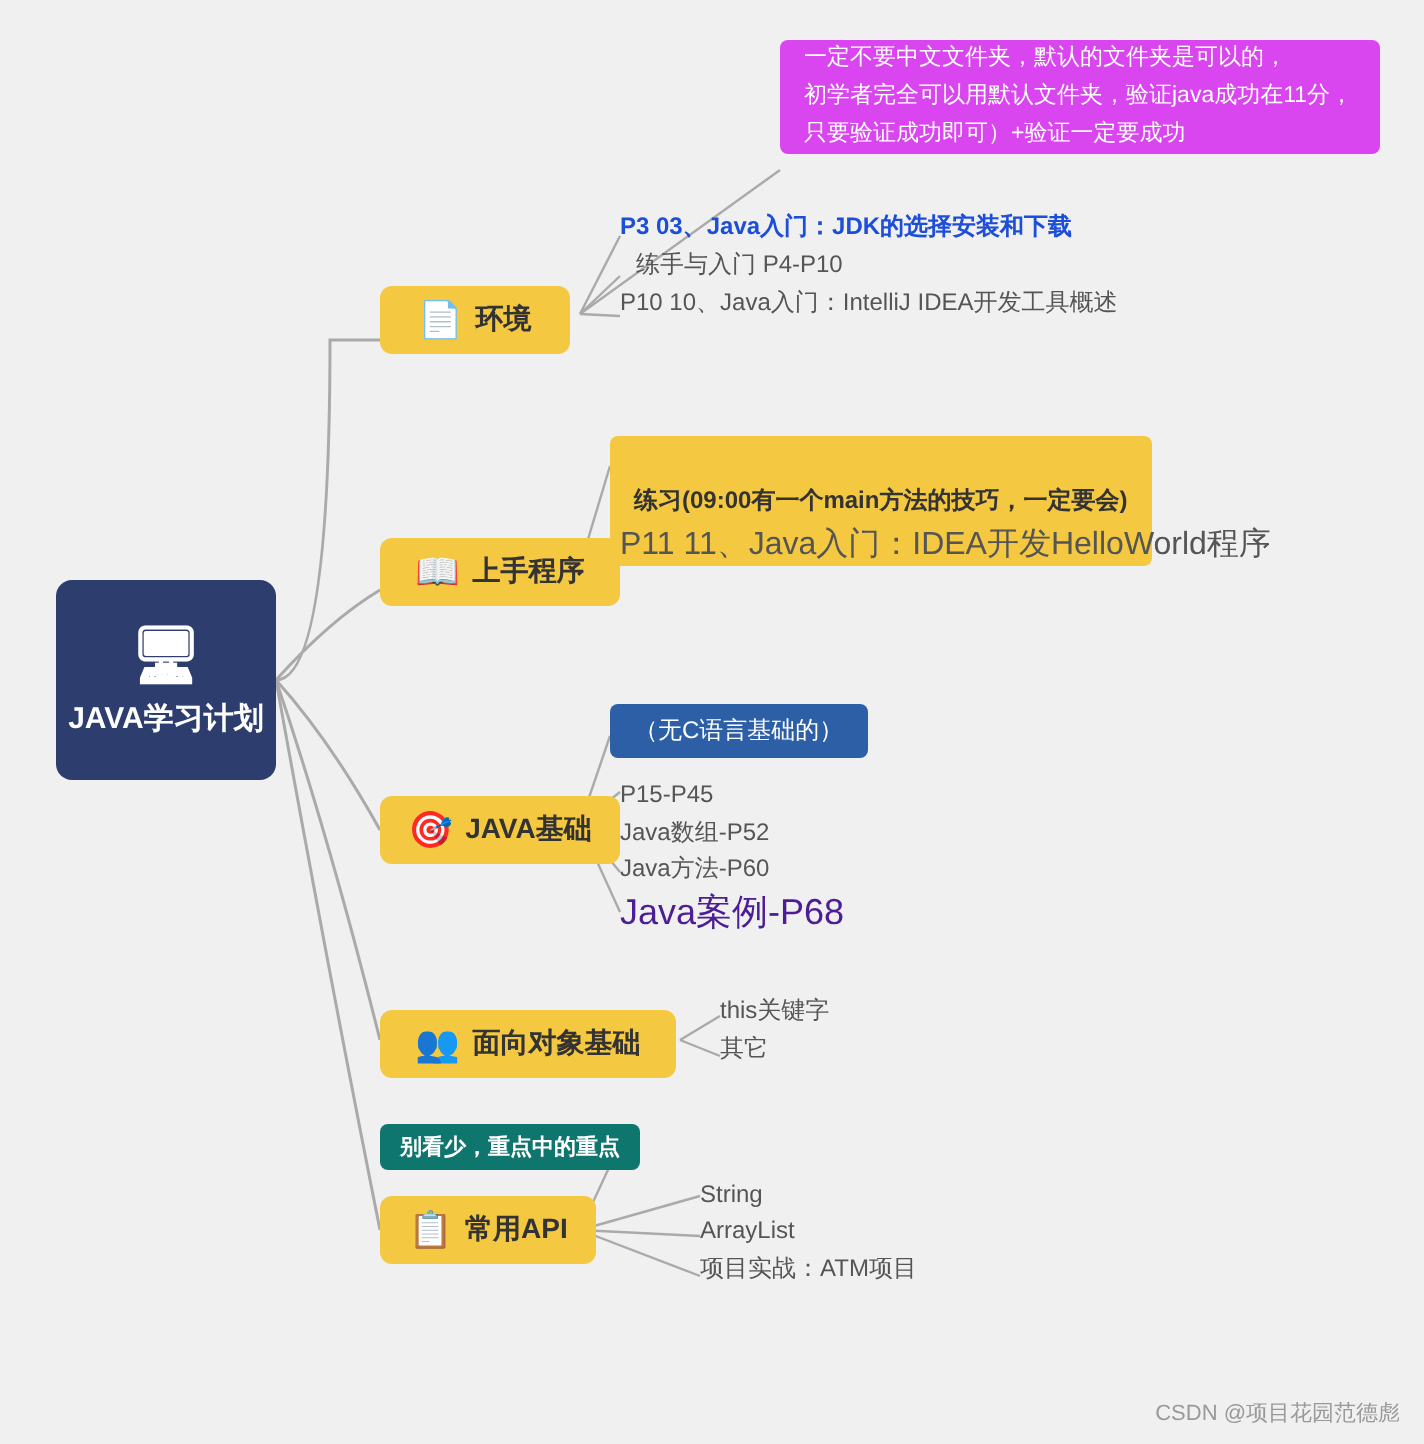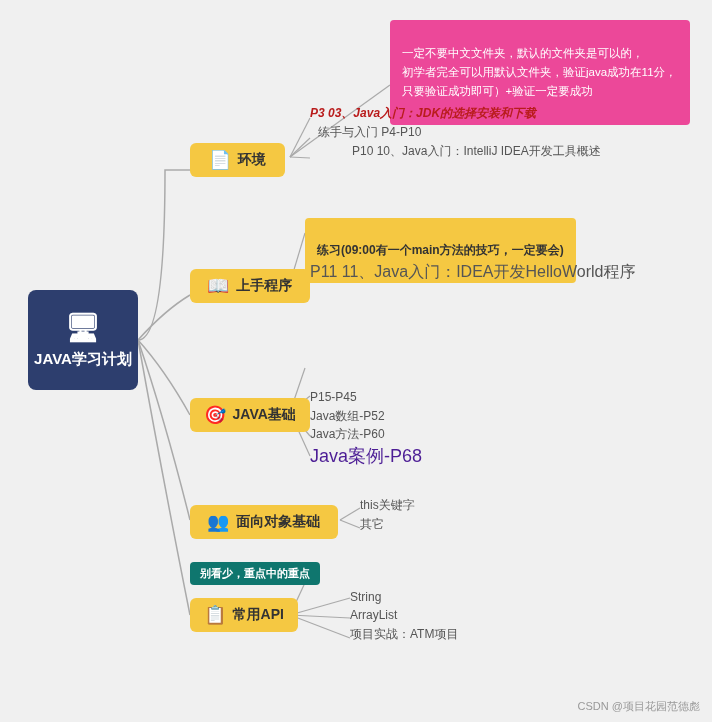--- a/index.html
+++ b/index.html
@@ -65,25 +65,25 @@
       z-index: 10;
       gap: 6px;
     }
     .branch-node .bicon {
       font-size: 18px;
     }
 
     
     .info-box {
       position: absolute;
-      background: #ec4899;
+      background: #d946ef;
       color: white;
       font-size: 11.5px;
       line-height: 1.6;
-      padding: 24px 12px;
+      padding: 0 12px;
       border-radius: 4px;
       z-index: 10;
     }
 
     
     .text-node {
       position: absolute;
       font-size: 12px;
       color: #333;
       z-index: 10;
@@ -173,37 +173,40 @@
   <div class="branch-node" style="left:190px; top:598px; width:108px;">
     <span class="bicon">📋</span>
     <span>常用API</span>
   </div>
 
   <div class="info-box" style="left:390px; top:20px; width:300px; font-size:11.5px; line-height:1.65;">
     <span>一定不要中文文件夹，默认的文件夹是可以的，<br>初学者完全可以用默认文件夹，验证java成功在11分，<br>只要验证成功即可）+验证一定要成功</span>
   </div>
 
   <div class="text-node" style="left:310px; top:105px;">
-    <span style="font-weight:bold; font-size:12px; color:#b91c1c;font-style:italic;">P3 03、Java入门：JDK的选择安装和下载</span>
+    <span style="font-weight:bold; font-size:12px; color:#1d4ed8;">P3 03、Java入门：JDK的选择安装和下载</span>
   </div>
   <div class="text-node" style="left:318px; top:124px;">
     <span style="font-size:12px; color:#555;">练手与入门 P4-P10</span>
   </div>
-  <div class="text-node" style="left:310px; top:143px;margin-left:42px;">
+  <div class="text-node" style="left:310px; top:143px;">
     <span style="font-size:12px; color:#555;">P10 10、Java入门：IntelliJ IDEA开发工具概述</span>
   </div>
 
   <div style="position:absolute; left:305px; top:218px; background:#f5c842; color:#333; font-size:12px; font-weight:bold; padding:24px 12px; border-radius:4px; z-index:10; white-space:nowrap;">
     <span>练习(09:00有一个main方法的技巧，一定要会)</span>
   </div>
 
   <div class="text-node" style="left:310px; top:262px;">
     <span style="font-size:16px; color:#555;">P11 11、Java入门：IDEA开发HelloWorld程序</span>
   </div>
 
+  <div style="position:absolute; left:305px; top:352px; background:#2d5fa6; color:white; font-size:12px; padding:5px 12px; border-radius:4px; z-index:10;">
+    <span>（无C语言基础的）</span>
+  </div>
 
   <div class="text-node" style="left:310px; top:390px;">
     <span style="font-size:12px; color:#555;">P15-P45</span>
   </div>
   <div class="text-node" style="left:310px; top:408px;">
     <span style="font-size:12px; color:#555;">Java数组-P52</span>
   </div>
   <div class="text-node" style="left:310px; top:426px;">
     <span style="font-size:12px; color:#555;">Java方法-P60</span>
   </div>

